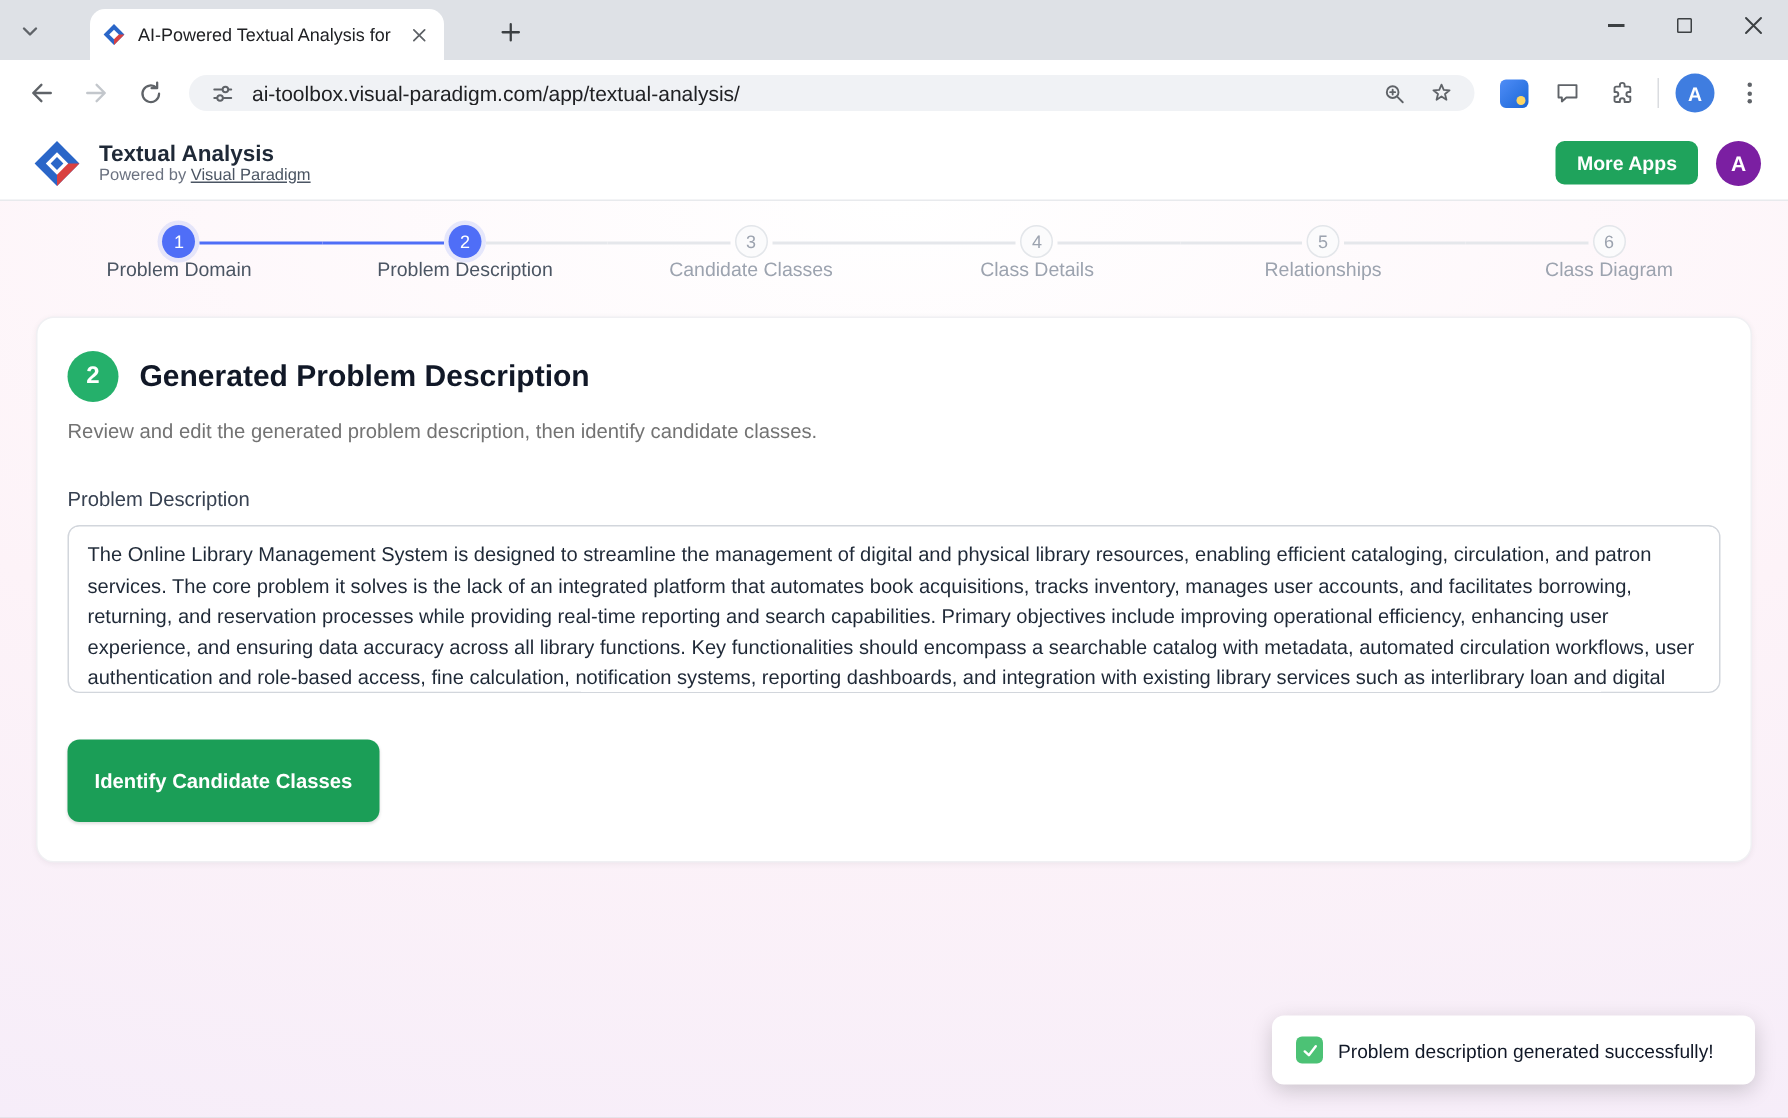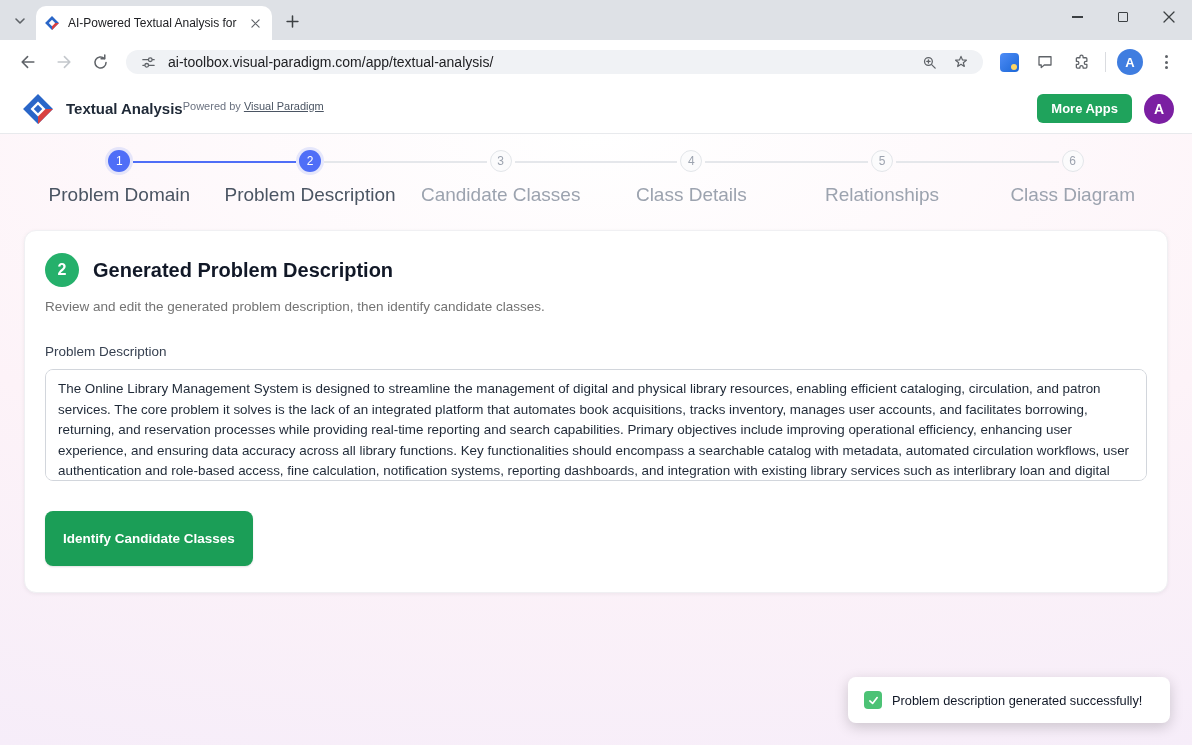--- a/index.html
+++ b/index.html
@@ -1,20 +1,20 @@
 <!DOCTYPE html>
 <html><head>
 <meta charset="utf-8">
 <style>
   * { margin:0; padding:0; box-sizing:border-box; }
   html,body { width:1192px; height:745px; overflow:hidden; }
   body { font-family:"Liberation Sans","DejaVu Sans",sans-serif; background:#dee1e6; }
 
   
-  .tabstrip { height:40px; background:#dee1e6; display:flex; align-items:flex-end; position:relative; }
+  .tabstrip { height:40px; background:#dee1e6; display:flex; align-items:flex-end; position:relative;gap:24px; }
   .tab-search { width:28px; height:28px; margin:0 2px 5px 6px; display:flex; align-items:center; justify-content:center; border-radius:50%; cursor:pointer; }
   .tab { width:236px; height:34px; background:#ffffff; border-radius:10px 10px 0 0; display:flex; align-items:center; padding:0 8px; gap:8px; }
   .tab-title { font-size:12px; color:#202124; white-space:nowrap; overflow:hidden; flex:1; }
   .tab-close { width:18px; height:18px; border-radius:50%; display:flex; align-items:center; justify-content:center; cursor:pointer; flex:none; }
   .new-tab { width:28px; height:28px; margin:0 0 5px 6px; display:flex; align-items:center; justify-content:center; border-radius:50%; cursor:pointer; }
   .win-controls { position:absolute; right:0; top:0; height:34px; display:flex; }
   .win-btn { width:46px; height:34px; display:flex; align-items:center; justify-content:center; cursor:pointer; }
   .win-min-glyph { width:11px; height:1.5px; background:#3c4043; }
   .win-max-glyph { width:10px; height:10px; border:1.5px solid #3c4043; border-radius:1px; }
 
@@ -26,21 +26,21 @@
   .omni-icon { width:24px; height:24px; display:flex; align-items:center; justify-content:center; border-radius:50%; cursor:pointer; flex:none; }
   .ext-blue { width:19px; height:19px; border-radius:4px; background:linear-gradient(135deg,#4f8df7,#1a66d6); position:relative; }
   .ext-blue::after { content:""; position:absolute; right:2px; bottom:2px; width:6px; height:6px; border-radius:50%; background:#fdd663; }
   .tb-divider { width:1px; height:20px; background:#dadce0; margin:0 4px; }
   .chrome-avatar { width:26px; height:26px; border-radius:50%; background:#3f7de0; color:#fff; font-size:13px; font-weight:bold; display:flex; align-items:center; justify-content:center; cursor:pointer; }
   .kebab { display:flex; flex-direction:column; gap:2.5px; }
   .kebab i { width:3px; height:3px; border-radius:50%; background:#5f6368; display:block; }
 
   
   .app-header { height:50px; background:#ffffff; border-bottom:1px solid #e8eaed; display:flex; align-items:center; padding:0 18px 0 22px; gap:12px; }
-  .app-titles { display:flex; flex-direction:row; justify-content:flex-end; }
+  .app-titles { display:flex; flex-direction:column; justify-content:flex-end; }
   .app-title { font-size:15px; font-weight:bold; color:#1f2937; line-height:17px; }
   .app-sub { font-size:11px; color:#6b7280; }
   .app-sub a { color:#4b5563; text-decoration:underline; cursor:pointer;margin-top:16px; }
   .header-spacer { flex:1; }
   .more-apps { background:#1fa35c; color:#fff; font-size:13px; font-weight:bold; border:none; border-radius:6px; padding:7px 14px; cursor:pointer; }
   .user-avatar { width:30px; height:30px; border-radius:50%; background:#7b1fa2; color:#fff; font-size:14px; font-weight:bold; display:flex; align-items:center; justify-content:center; cursor:pointer; }
 
   
   .page { height:611px; background:radial-gradient(120% 110% at 50% 0%, #ffffff 0%, #fdf3f8 55%, #f6edf9 100%); position:relative; }
 
@@ -50,21 +50,21 @@
   .step::before, .step::after { content:""; position:absolute; top:11px; height:2px; background:#e5e7eb; z-index:0; }
   .step::before { left:0; right:calc(50% + 14px); }
   .step::after  { left:calc(50% + 14px); right:0; }
   .step:first-child::before { display:none; }
   .step:last-child::after { display:none; }
   .step.after-blue::after { background:#4f6ef7; }
   .step.before-blue::before { background:#4f6ef7; }
   .step-circle { width:22px; height:22px; border-radius:50%; display:flex; align-items:center; justify-content:center; font-size:12px; z-index:1; }
   .step.done .step-circle, .step.active .step-circle { background:#4f6ef7; color:#fff; box-shadow:0 0 0 3px rgba(79,110,247,0.14); }
   .step.upcoming .step-circle { background:#fbfbfc; border:1px solid #e3e6ea; color:#9ca3af; }
-  .step-label { margin-top:12px; font-size:19px; }
+  .step-label { font-size:13px; }
   .step.done .step-label, .step.active .step-label { color:#4b5563; }
   .step.upcoming .step-label { color:#9ca3af; }
 
   
   .card { margin:24px 24px 0 24px; background:#ffffff; border:1px solid #f0f0f3; border-radius:12px; box-shadow:0 1px 4px rgba(0,0,0,0.06); padding:22px 20px 26px 20px; }
   .card-title-row { display:flex; align-items:center; gap:14px; }
   .step-badge { width:34px; height:34px; border-radius:50%; background:#25b06b; color:#fff; font-size:16px; font-weight:bold; display:flex; align-items:center; justify-content:center; flex:none; }
   .card-title { font-size:20px; font-weight:bold; color:#111827; }
   .card-subtitle { margin-top:12px; font-size:13.5px; color:#737373; }
   .field-label { margin-top:30px; font-size:13.5px; color:#374151; }

